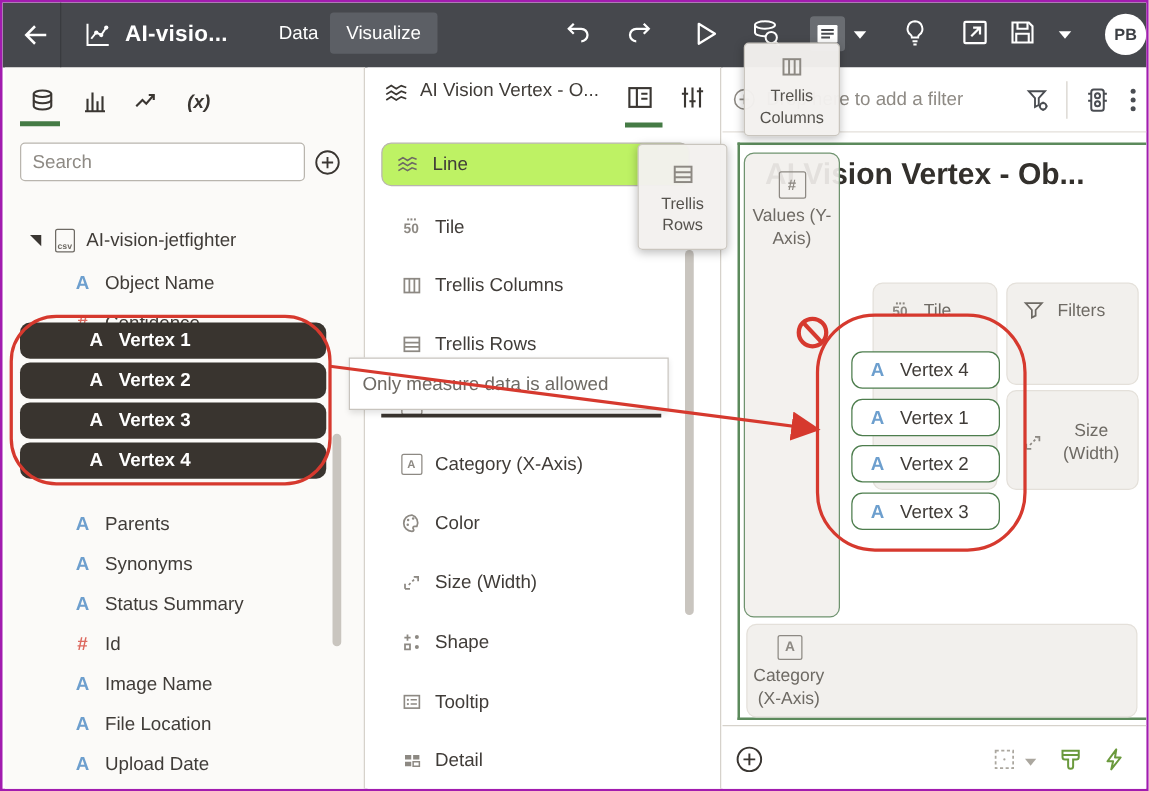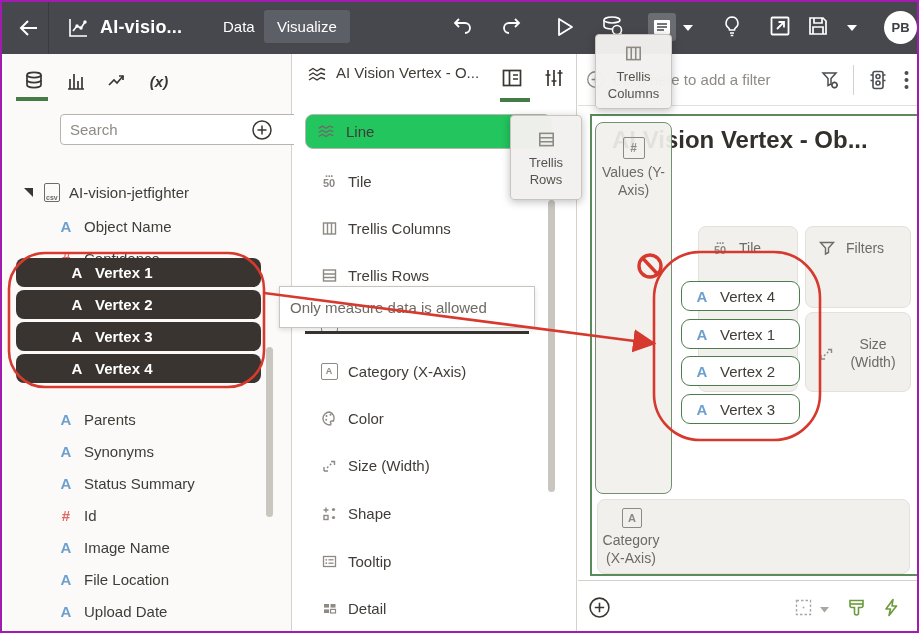--- a/index.html
+++ b/index.html
@@ -15,22 +15,22 @@
   .tb-tab{color:#fff;font-size:15px;padding:8px 13px;border-radius:3px;cursor:pointer;}
   .tb-tab.sel{background:#5c5f65;}
   .tb-ic{color:#fff;cursor:pointer;}
   .notesbg{background:#6a6d72;border-radius:3px;padding:2px;}
   .avatar{width:33px;height:33px;border-radius:50%;background:#fff;color:#3c3f44;font-size:13px;
           font-weight:700;display:flex;align-items:center;justify-content:center;}
   
   .lpanel{left:2px;top:52px;width:288px;height:579px;background:#fbfaf8;border-right:1px solid #d6d2cb;box-sizing:border-box;}
   .ltab{position:absolute;top:12px;width:30px;height:30px;display:flex;align-items:center;justify-content:center;color:#3a3632;cursor:pointer;}
   .ltab-underline{position:absolute;left:12px;top:43px;width:32px;height:4px;background:#457b45;}
-  .search{position:absolute;left:12px;top:60px;width:255px;height:31px;border:1px solid #b9b5ae;border-radius:4px;
-          background:#fff;box-sizing:border-box;font-size:15px;color:#403c38;padding:0 9px;font-family:"Liberation Sans",sans-serif;margin-left:44px;}
+  .search{position:absolute;left:12px;top:60px;width:228px;height:31px;border:1px solid #b9b5ae;border-radius:4px;
+          background:#fff;box-sizing:border-box;font-size:15px;color:#403c38;padding:0 9px;font-family:"Liberation Sans",sans-serif;}
   .search::placeholder{color:#8e8a84;}
   .treerow{position:absolute;left:0;width:100%;height:26px;display:flex;align-items:center;cursor:pointer;margin-top:19px;}
   .fa{width:20px;text-align:center;font-weight:700;font-size:15px;color:#6d9fce;flex:0 0 20px;}
   .fa.num{color:#dd6a60;}
   .flabel{font-size:15px;color:#403c38;margin-left:8px;white-space:nowrap;}
   .chip-dark{position:absolute;left:12px;width:245px;height:29px;background:#39342f;border-radius:8px;
              display:flex;align-items:center;color:#fff;cursor:pointer;}
   .chip-dark .fa{color:#fff;margin-left:51px;}
   .chip-dark .flabel{color:#fff;font-weight:600;}
   .lscroll{position:absolute;left:262px;top:293px;width:7px;height:170px;background:#c9c5bf;border-radius:4px;}
@@ -39,21 +39,21 @@
   .csvic .pg{position:absolute;inset:0;border:1.4px solid #6e6a64;border-radius:2px;}
   .csvic .tx{position:absolute;left:2px;bottom:1px;font-size:7px;font-weight:700;color:#6e6a64;}
   .dsname{font-size:15px;color:#403c38;margin-left:9px;}
   
   .mpanel{left:292px;top:52px;width:283px;height:579px;background:#fff;border-right:1px solid #d6d2cb;box-sizing:border-box;}
   .mhead{position:absolute;left:12px;top:10px;display:flex;}
   .mtitle{font-size:15px;color:#403c38;margin-left:8px;white-space:nowrap;}
   .mtab{position:absolute;top:12px;color:#3a3632;cursor:pointer;}
   .mtab-underline{position:absolute;left:206px;top:44px;width:30px;height:4px;background:#457b45;}
   .ddown{position:absolute;left:11px;top:60px;width:247px;height:35px;border:1px solid #b9b5ae;border-radius:8px;
-         background:#22c55e;display:flex;align-items:center;box-sizing:border-box;cursor:pointer;}
+         background:#bef264;display:flex;align-items:center;box-sizing:border-box;cursor:pointer;}
   .ddown .dlabel{font-size:15px;color:#403c38;margin-left:10px;}
   .grow{position:absolute;left:0;width:100%;height:26px;display:flex;align-items:center;cursor:pointer;}
   .gi{flex:0 0 18px;margin-left:26px;color:#8d8983;display:flex;justify-content:center;}
   .gl{font-size:15px;color:#403c38;margin-left:10px;white-space:nowrap;}
   .i50{position:relative;font-size:11px;font-weight:700;color:#8d8983;line-height:10px;text-align:center;width:18px;}
   .i50::before{content:"\00B7\00B7\00B7";display:block;font-size:11px;line-height:4px;letter-spacing:-1px;}
   .boxg{display:inline-flex;align-items:center;justify-content:center;width:15px;height:15px;border:1.4px solid #8d8983;
         border-radius:2px;font-size:9px;font-weight:700;color:#8d8983;}
   .dropline{position:absolute;left:11px;top:277px;width:224px;height:3px;background:#39342f;}
   .mscroll{position:absolute;left:254px;top:146px;width:7px;height:292px;background:#c9c5bf;border-radius:4px;}

